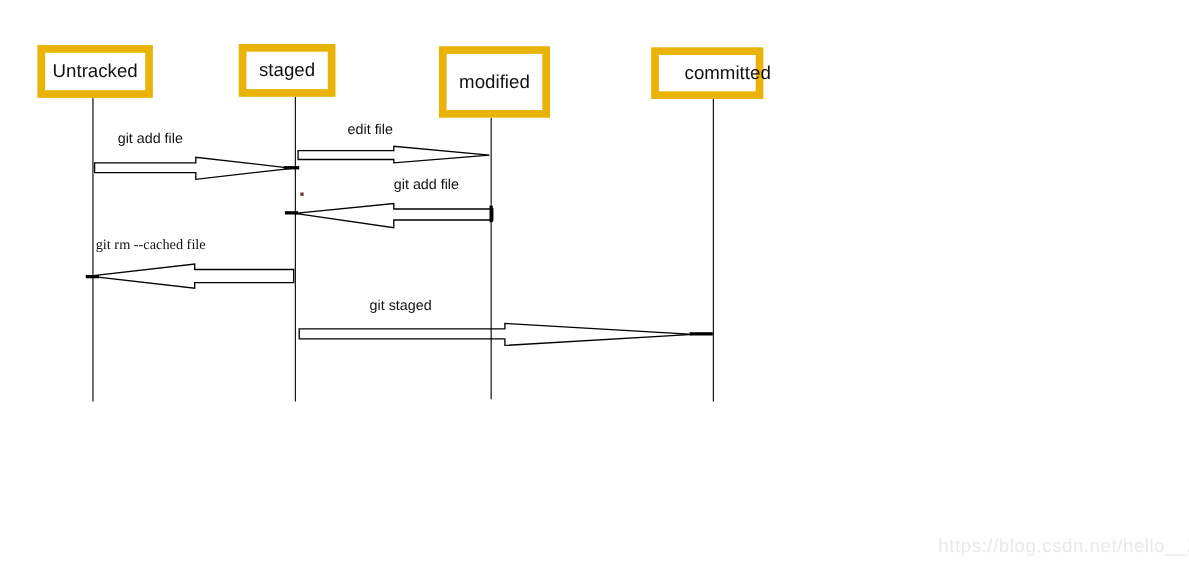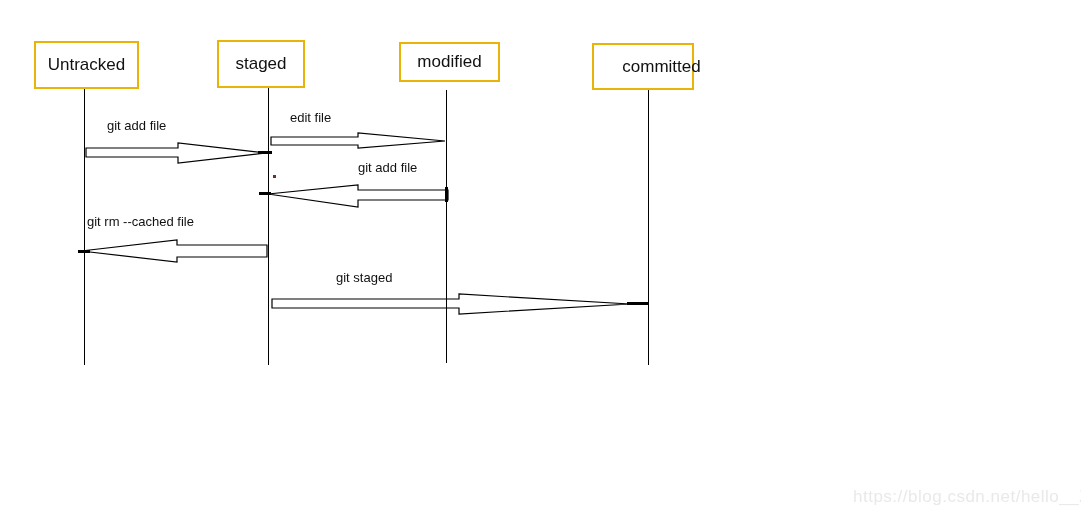--- a/index.html
+++ b/index.html
@@ -11,21 +11,21 @@
     position: relative;
     width: 1081px;
     height: 517px;
     background: #ffffff;
     overflow: hidden;
     font-family: "Liberation Sans", "DejaVu Sans", sans-serif;
     color: #111111;
   }
   .node {
     position: absolute;
-    border: 2px solid #eab308;
+    border: 7px solid #eab308;
     background: #ffffff;
     display: flex;
     align-items: center;
     justify-content: center;
     font-size: 17px;
     white-space: nowrap;
     box-sizing: border-box;
   }
   .lifeline {
     position: absolute;
@@ -94,30 +94,30 @@
   <div class="lifeline" style="left:268px; top:88px; height:277px;"></div>
   <div class="lifeline" style="left:446px; top:90px; height:273px;"></div>
   <div class="lifeline" style="left:648px; top:90px; height:275px;"></div>
 
   <div class="node" style="left:34px; top:41px; width:105px; height:48px;">
     <span>Untracked</span>
   </div>
   <div class="node" style="left:217px; top:40px; width:88px; height:48px;">
     <span>staged</span>
   </div>
-  <div class="node" style="left:399px; top:42px; width:101px; height:40px;">
+  <div class="node" style="left:399px; top:42px; width:101px; height:65px;">
     <span>modified</span>
   </div>
   <div class="node" style="left:592px; top:43px; width:102px; height:47px;padding-left:37px;">
     <span>committed</span>
   </div>
 
   <div class="edge-label" style="left:107px; top:118px;">git add file</div>
-  <div class="edge-label" style="left:290px; top:110px;">edit file</div>
+  <div class="edge-label" style="left:316px; top:110px;">edit file</div>
   <div class="edge-label" style="left:358px; top:160px;">git add file</div>
-  <div class="edge-label" style="left:87px; top:214px;">git rm --cached file</div>
+  <div class="edge-label" style="left:87px; top:214px;font-family:Liberation Serif, serif;">git rm --cached file</div>
   <div class="edge-label" style="left:336px; top:270px;">git staged</div>
 
   <div class="stray-dot" style="left:273px; top:175px;"></div>
 
   <div id="watermark">https://blog.csdn.net/hello__ZC</div>
 
 </div>
 
 </body></html>

